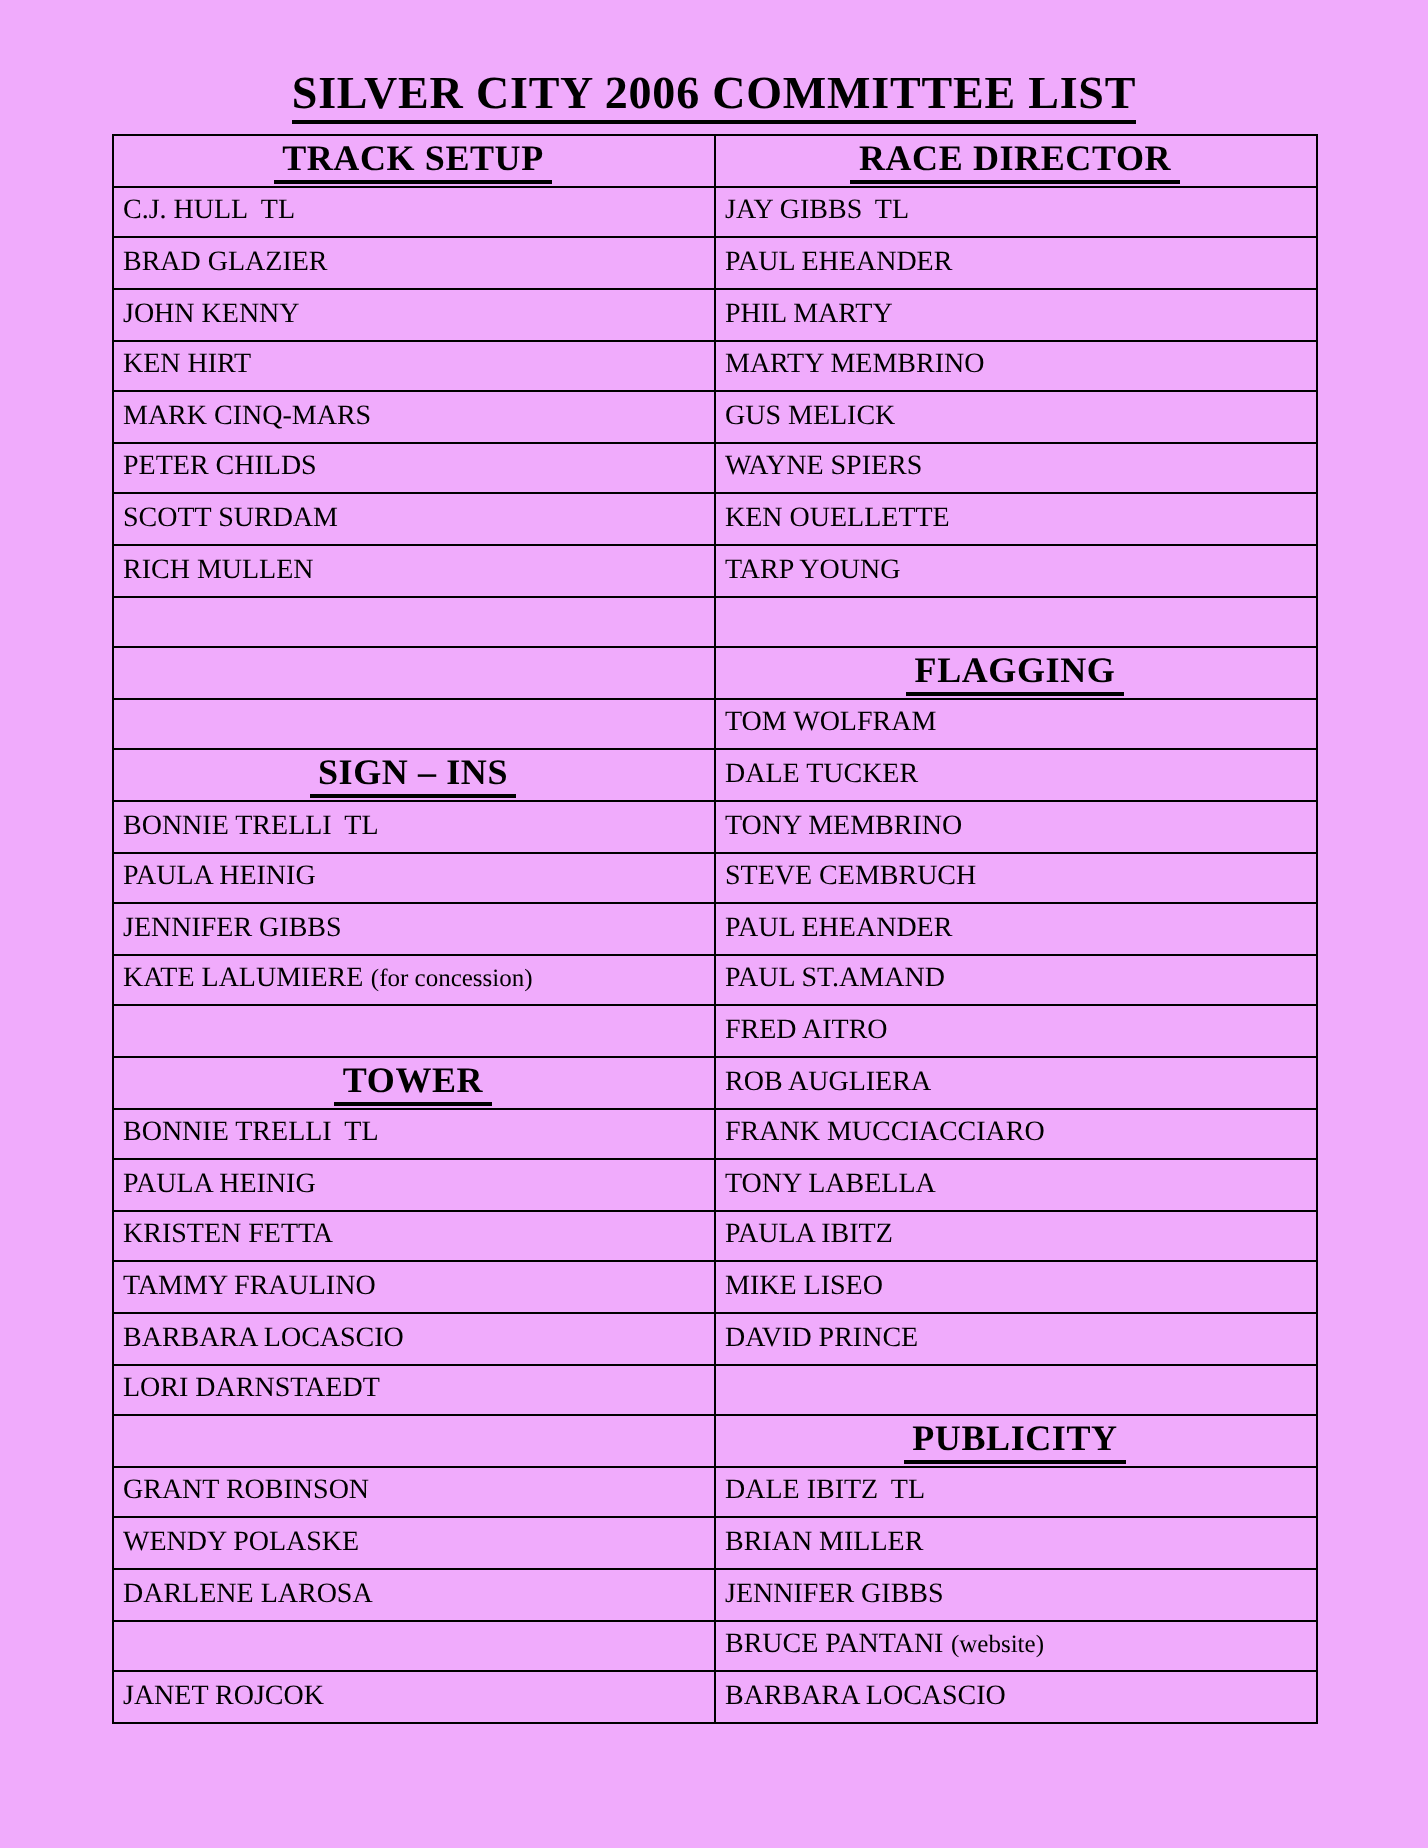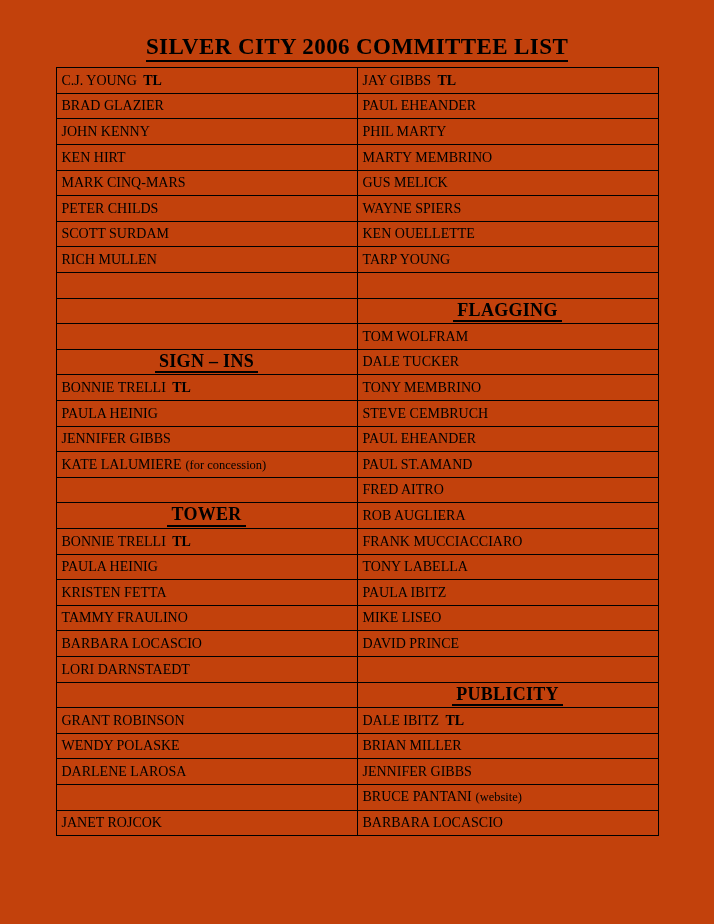--- a/index.html
+++ b/index.html
@@ -4,21 +4,21 @@
 <style>
   html, body {
     margin: 0;
     padding: 0;
     background: #ffffff;
   }
   .page {
     position: relative;
     width: 714px;
     height: 924px;
-    background: #c2410c;
+    background: #f0abfc;
     color: #000000;
     font-family: "Liberation Serif", "DejaVu Serif", serif;
     box-sizing: border-box;
     padding-top: 34px;
     overflow: hidden;
   }
   .title-wrap {
     text-align: center;
     margin: 0 0 5px 0;
   }
@@ -56,39 +56,43 @@
     display: inline-block;
     font-weight: bold;
     font-size: 18px;
     letter-spacing: 0.3px;
     border-bottom: 2.5px solid #000;
     padding: 0 4px 0 4px;
     line-height: 1.15;
   }
   .nm { }
   .tag {
-    font-weight: bold;
+    font-weight: normal;
     margin-left: 0.45em;
   }
   .note {
     font-size: 12.5px;
     margin-left: 0.3em;
   }
 </style>
 </head>
 <body>
 
 <div class="page">
   <div class="title-wrap">
     <span class="title-text">SILVER CITY 2006 COMMITTEE LIST</span>
   </div>
   <table class="committee">
     <tbody>
         <tr>
-          <td><span class="nm">C.J. YOUNG</span><b class="tag">TL</b></td>
+          <td class="hdr-cell"><span class="hdr">TRACK SETUP</span></td>
+          <td class="hdr-cell"><span class="hdr">RACE DIRECTOR</span></td>
+        </tr>
+        <tr>
+          <td><span class="nm">C.J. HULL</span><b class="tag">TL</b></td>
           <td><span class="nm">JAY GIBBS</span><b class="tag">TL</b></td>
         </tr>
         <tr>
           <td><span class="nm">BRAD GLAZIER</span></td>
           <td><span class="nm">PAUL EHEANDER</span></td>
         </tr>
         <tr>
           <td><span class="nm">JOHN KENNY</span></td>
           <td><span class="nm">PHIL MARTY</span></td>
         </tr>

